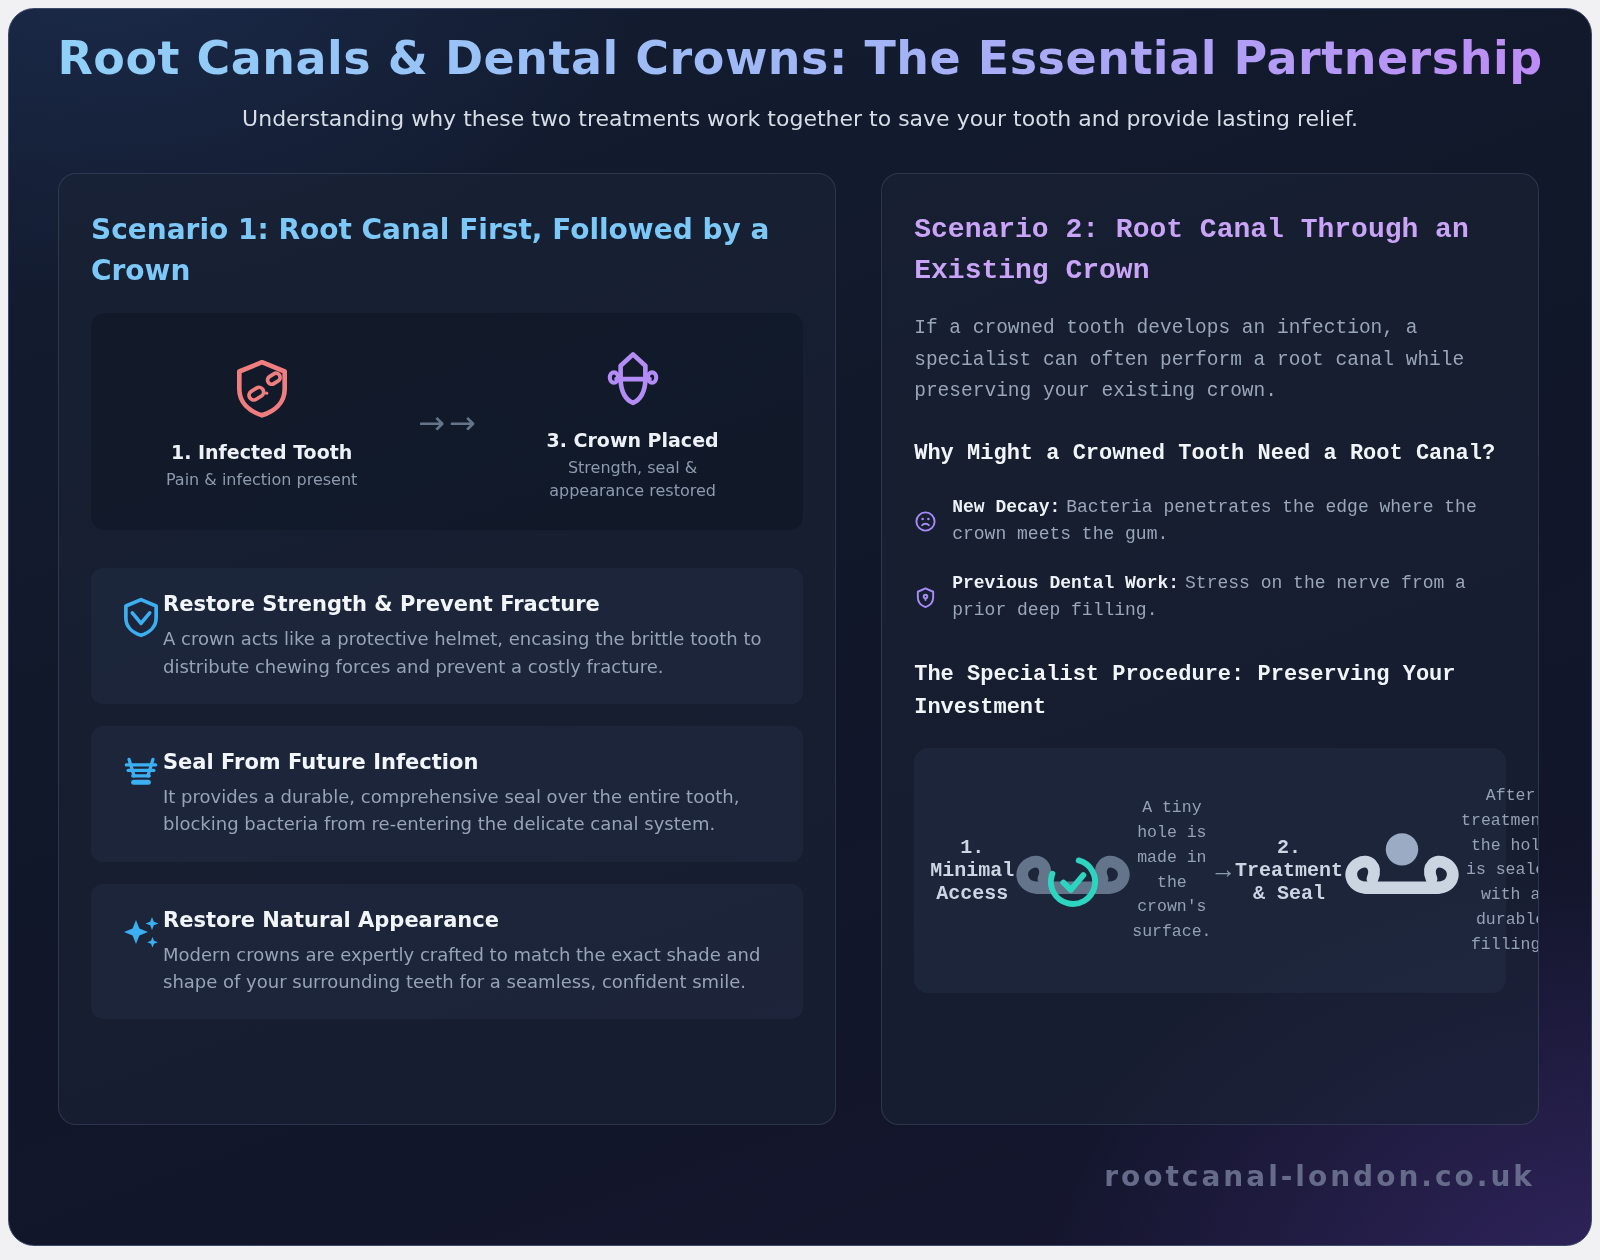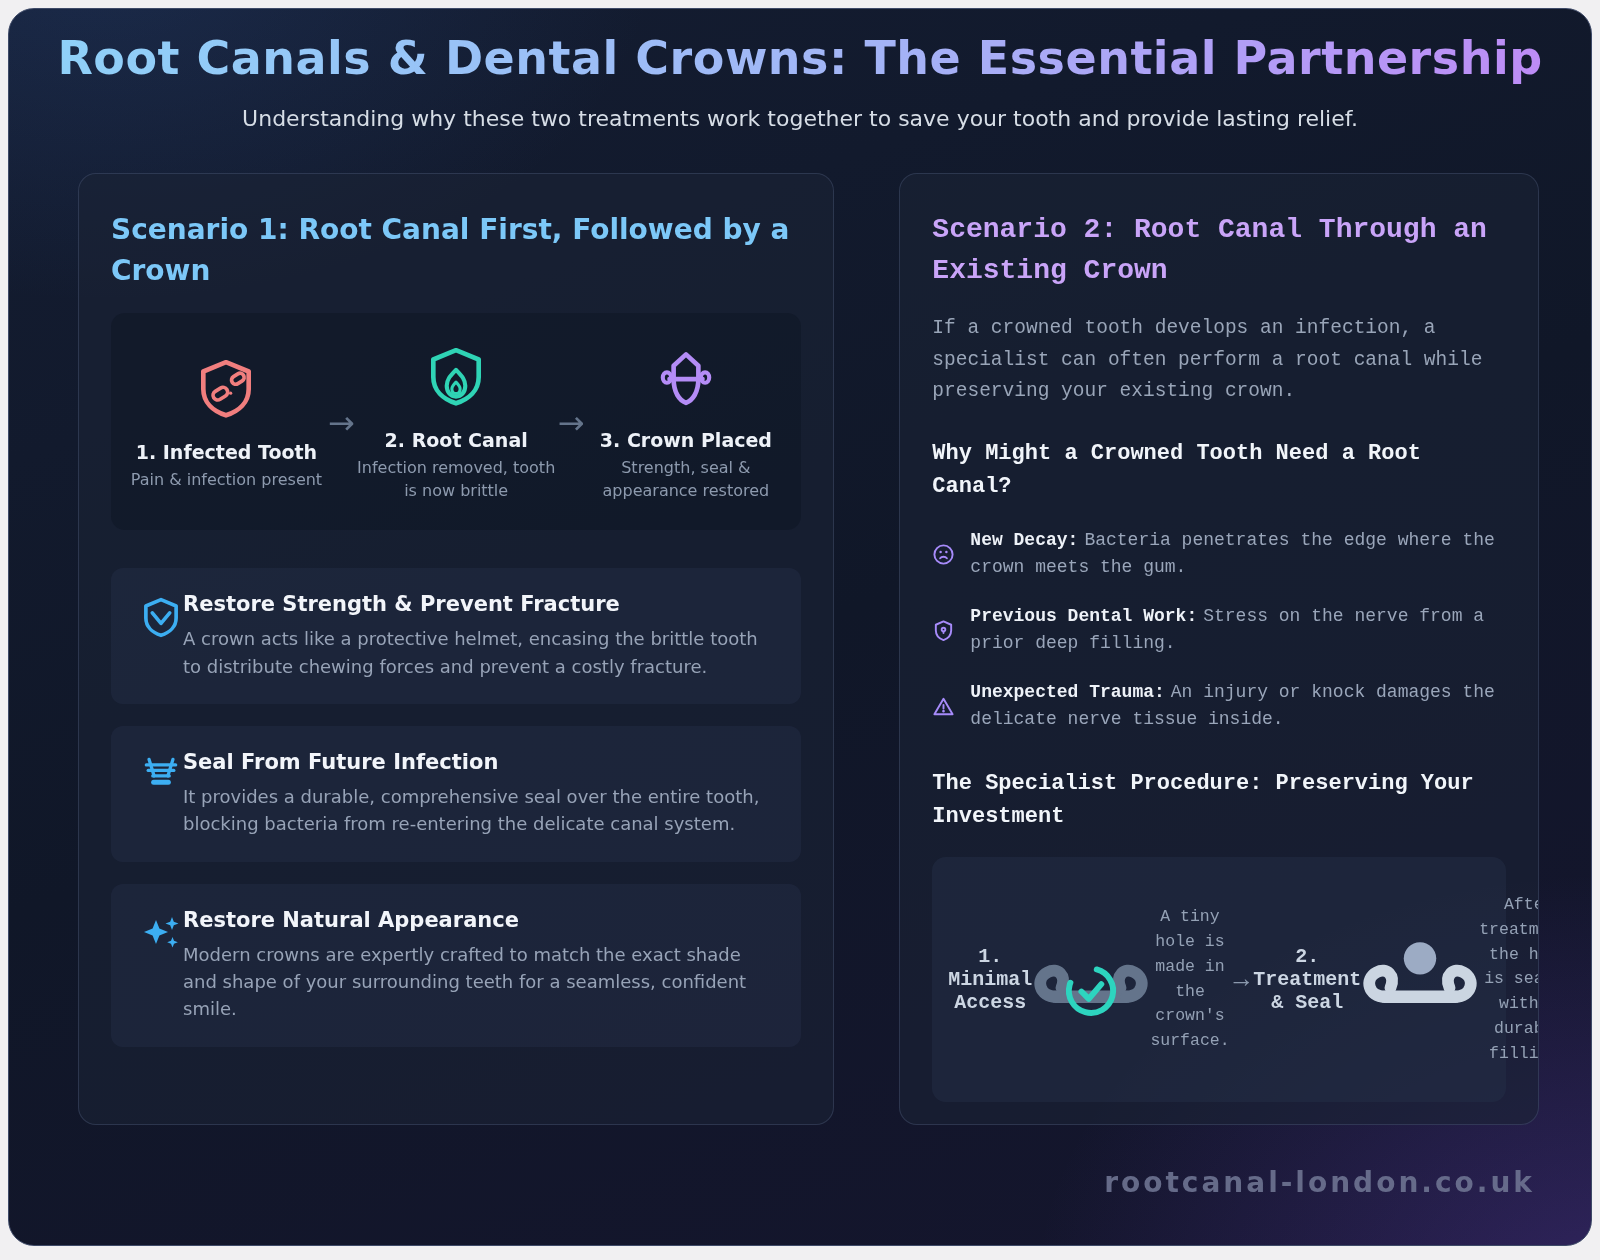--- a/index.html
+++ b/index.html
@@ -27,21 +27,20 @@
   }
   .subtitle{
     max-width:1160px;margin:16px auto 0;font-size:22px;line-height:1.65;color:#d6dde6;
   }
   .cards{display:flex;gap:45px;padding:36px 52px 0 49px;box-sizing:border-box;}
   .card{
     box-sizing:border-box;height:952px;overflow:hidden;
     border-radius:18px;border:1px solid rgba(122,142,182,0.22);
     background:rgba(26,35,54,0.60);
     padding:36px 32px;
-    margin-left:20px;
   }
   .card.left{width:823px;}
   .card.right{width:695px;font-family:Liberation Mono, monospace;}
   h2{margin:0 0 22px;font-size:28px;line-height:1.45;font-weight:bold;}
   .card.left h2{color:#7cc8f8;}
   .card.right h2{color:#c9a4f8;}
   .intro{margin:0 0 28px;font-size:19.5px;line-height:1.6;color:#99a5b8;}
 
   .flow{
     background:rgba(15,22,36,0.55);border-radius:14px;
@@ -72,21 +71,21 @@
     background:rgba(37,48,74,0.45);border-radius:14px;
     padding:36px 16px;display:flex;align-items:center;
   }
   .proc-step{flex:1;display:flex;flex-direction:row;align-items:center;text-align:center;}
   .proc-title{font-size:20px;font-weight:bold;color:#ccd6e3;}
   .proc-icon{margin:34px 0 30px;}
   .proc-caption{max-width:250px;font-size:16.5px;line-height:1.5;color:#94a1b5;}
   .proc-arrow{flex:none;font-size:26px;color:#8b99ad;padding:0 4px;}
 
   .watermark{
-    position:absolute;right:56px;bottom:46px;
+    position:absolute;right:56px;bottom:52px;
     font-size:28px;font-weight:bold;letter-spacing:3px;color:#6e7492;opacity:.9;
   }
 </style>
 </head>
 <body>
 
 <div class="page">
 
   <div class="header">
     <h1>Root Canals &amp; Dental Crowns: The Essential Partnership</h1>
@@ -103,29 +102,20 @@
           <svg width="66" height="66" viewBox="0 0 64 64" fill="none" stroke="#f17e7e" stroke-width="4.5" stroke-linecap="round" stroke-linejoin="round">
             <path d="M32 7 L54 16 V33 C54 46 44.5 54.5 32 58.5 C19.5 54.5 10 46 10 33 V16 Z"></path>
             <rect x="37" y="19" width="13" height="8" rx="4" stroke-width="3.6" transform="rotate(-32 43.5 23)"></rect>
             <rect x="19" y="33" width="15" height="9" rx="4.5" stroke-width="3.6" transform="rotate(-32 26.5 37.5)"></rect>
             <circle cx="36.5" cy="37" r="1.6" fill="#f17e7e" stroke="none"></circle>
           </svg>
           <div class="step-label">1. Infected Tooth</div>
           <div class="step-caption">Pain &amp; infection present</div>
         </div>
         <div class="flow-arrow">→</div>
-        <div class="step">
-          <svg width="66" height="66" viewBox="0 0 64 64" fill="none" stroke="#2fd4b5" stroke-width="4.5" stroke-linecap="round" stroke-linejoin="round">
-            <path d="M32 7 L54 16 V33 C54 46 44.5 54.5 32 58.5 C19.5 54.5 10 46 10 33 V16 Z"></path>
-            <path d="M32 26 C37 31.5 41 35 41 41.5 C41 48 37 52 32 52 C27 52 23 48 23 41.5 C23 35 27 31.5 32 26 Z" stroke-width="4"></path>
-            <path d="M32 38 C34.5 40.5 36 42 36 44.5 C36 47.5 34.2 49 32 49 C29.8 49 28 47.5 28 44.5 C28 42 29.5 40.5 32 38 Z" stroke-width="3"></path>
-          </svg>
-          <div class="step-label">2. Root Canal</div>
-          <div class="step-caption">Infection removed, tooth is now brittle</div>
-        </div>
         <div class="flow-arrow">→</div>
         <div class="step">
           <svg width="66" height="66" viewBox="0 0 64 64" fill="none" stroke="#b48cf6" stroke-width="4.5" stroke-linecap="round" stroke-linejoin="round">
             <path d="M20 35 V22 L32 11 L44 22 V35"></path>
             <path d="M16 35 H48"></path>
             <path d="M20 35 C20 48 25.5 55.5 32 58 C38.5 55.5 44 48 44 35"></path>
             <ellipse cx="13.5" cy="33.5" rx="4" ry="5" stroke-width="4"></ellipse>
             <ellipse cx="50.5" cy="33.5" rx="4" ry="5" stroke-width="4"></ellipse>
           </svg>
           <div class="step-label">3. Crown Placed</div>
@@ -190,28 +180,20 @@
 
       <div class="reason">
         <svg width="23" height="23" viewBox="0 0 24 24" fill="none" stroke="#a78bfa" stroke-width="2" stroke-linecap="round" stroke-linejoin="round">
           <path d="M12 2.5 L20 6 V12 C20 17 16.8 20.3 12 22 C7.2 20.3 4 17 4 12 V6 Z"></path>
           <circle cx="12" cy="11" r="1.9"></circle>
           <path d="M12 12.9 L12 14.6"></path>
         </svg>
         <p><strong>Previous Dental Work:</strong><span>Stress on the nerve from a prior deep filling.</span></p>
       </div>
 
-      <div class="reason">
-        <svg width="23" height="23" viewBox="0 0 24 24" fill="none" stroke="#a78bfa" stroke-width="2" stroke-linecap="round" stroke-linejoin="round">
-          <path d="M12 4 L21.5 20 H2.5 Z"></path>
-          <path d="M12 10.5 L12 14"></path>
-          <path d="M12 16.8 L12 16.9" stroke-width="2.6"></path>
-        </svg>
-        <p><strong>Unexpected Trauma:</strong><span>An injury or knock damages the delicate nerve tissue inside.</span></p>
-      </div>
 
       <h3>The Specialist Procedure: Preserving Your Investment</h3>
 
       <div class="procedure">
         <div class="proc-step">
           <div class="proc-title">1. Minimal Access</div>
           <div class="proc-icon">
             <svg width="118" height="84" viewBox="0 0 80 56" fill="none" stroke-linecap="round" stroke-linejoin="round">
               <path d="M16 40 H64" stroke="#64748b" stroke-width="8.5"></path>
               <path d="M16 40 C5 40 2 28 10.5 23.5 C17.5 19.8 23.5 25.5 20 34" stroke="#64748b" stroke-width="8"></path>

